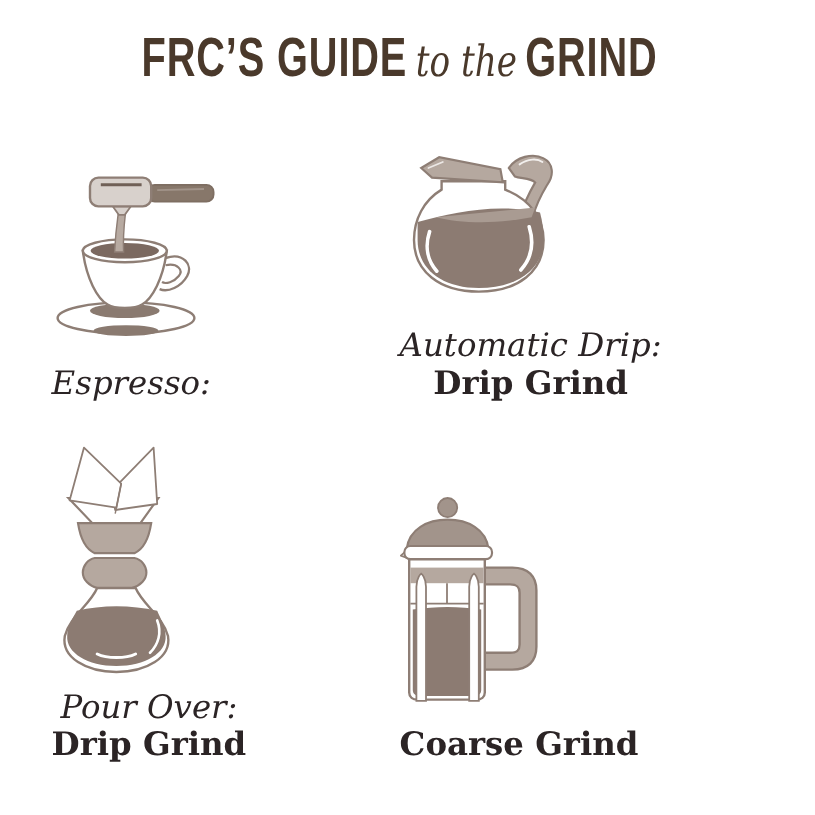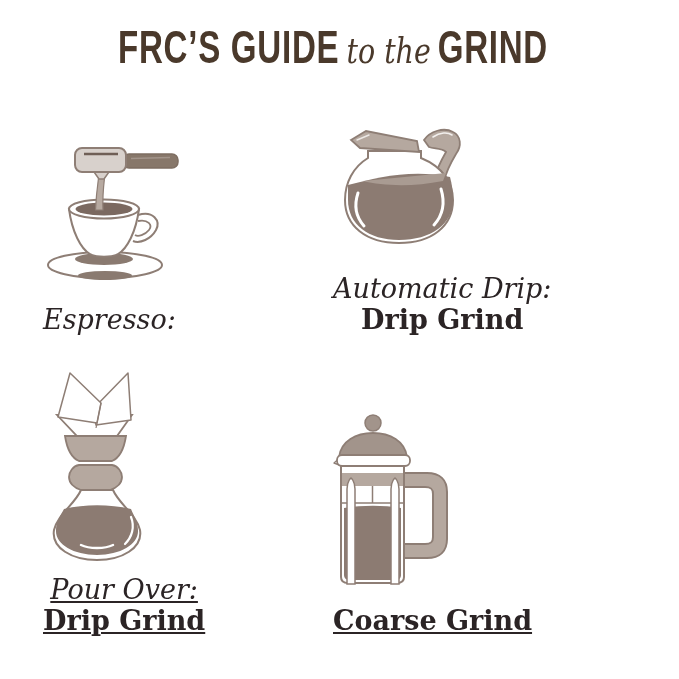--- a/index.html
+++ b/index.html
@@ -58,21 +58,21 @@
     justify-content:center;
   }
   .row1 .icon-wrap{height:172px;}
   .row2 .icon-wrap{height:214px;margin-top:16px;}
   .label{
     text-align:center;
     line-height:1.13;
     color:#2b2425;
   }
   .row1 .label{margin-top:16px;}
-  .row2 .label{margin-top:10px;text-decoration:underline;}
+  .row2 .label{margin-top:10px;}
   .method{
     font-style:italic;
     font-weight:400;
     font-size:27px;
   }
   .grind{
     font-style:normal;
     font-weight:700;
     font-size:27px;
   }

